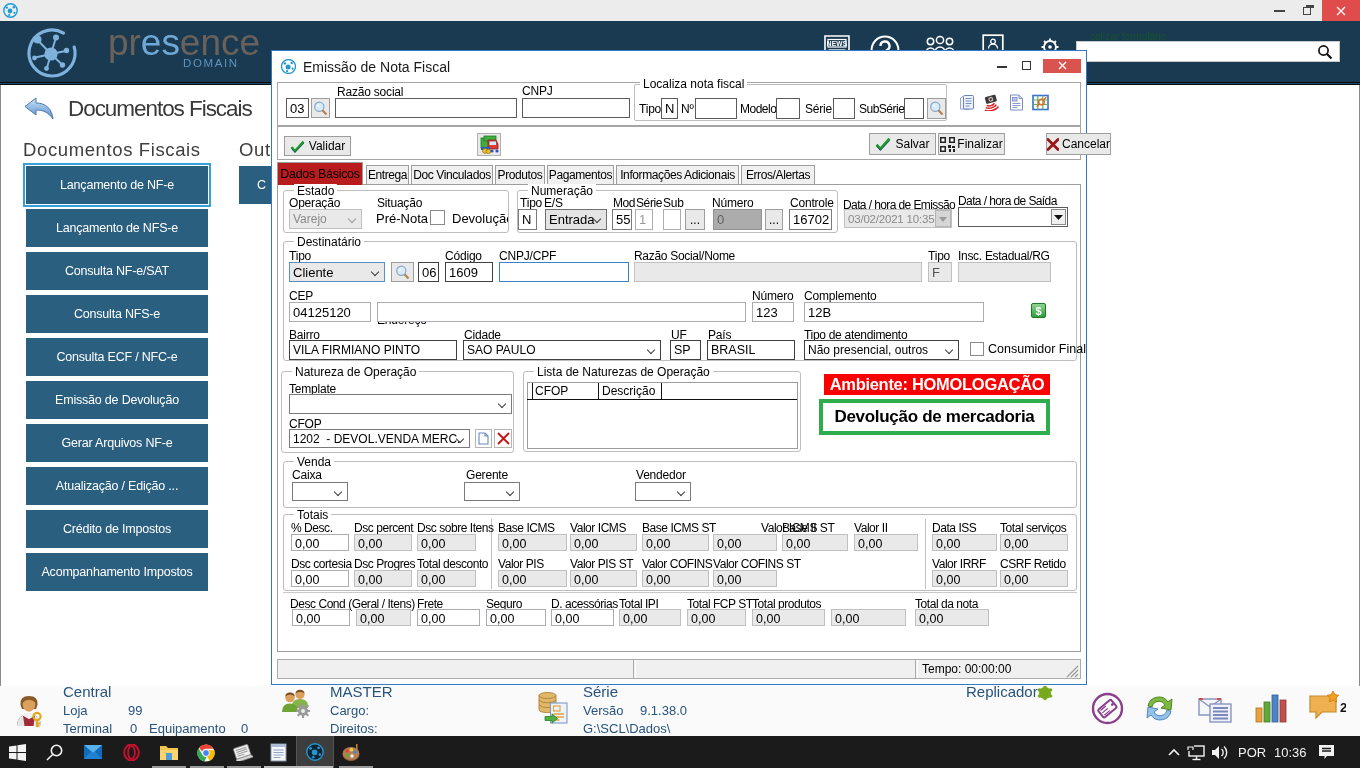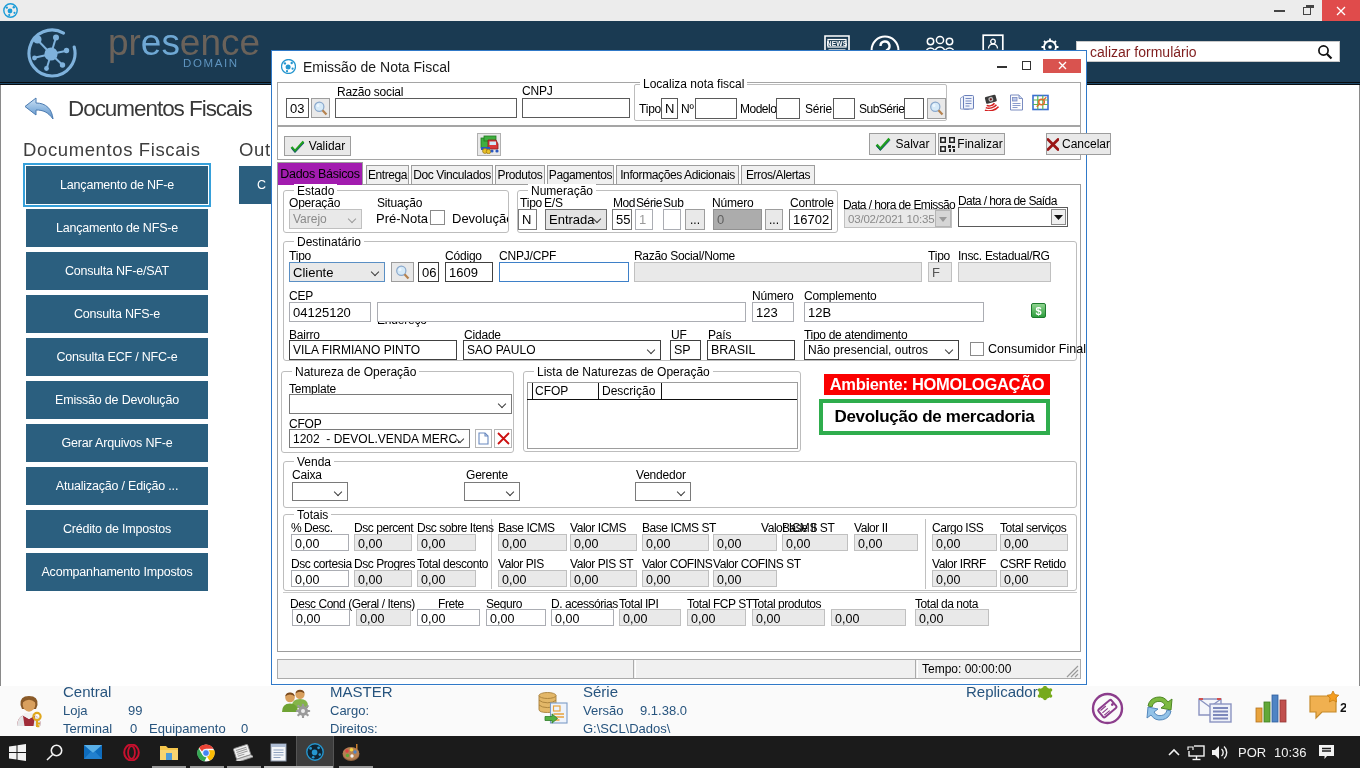--- a/index.html
+++ b/index.html
@@ -103,21 +103,21 @@
   <circle cx="22" cy="13" r="1.8" fill="#fff" stroke="none"></circle>
   <path d="M22 4.5 v3 M22 18.5 v3 M13.5 13 h3 M27.5 13 h3 M16 7 l2.1 2.1 M25.9 16.9 l2.1 2.1 M28 7 l-2.1 2.1 M18.1 16.9 l-2.1 2.1"></path>
  </g>
  <path d="M2 23 q1.5-2.5 4-1.5 t4-1.5" fill="none" stroke="#fff" stroke-width="1.6"></path>
  <circle cx="3" cy="25.5" r="1.1" fill="#fff"></circle>
     <circle cx="7" cy="25.5" r="1.1" fill="#fff"></circle>
     <circle cx="11" cy="25.5" r="1.1" fill="#fff"></circle>
 </svg>
 
 <div class="abs" style="left:1076px;top:41px;width:264px;height:21px;background:#fff;border:1px solid #c9c9c9;"></div>
-<div class="abs" style="left:1090px;top:44px;font-size:14px;color:#7f1d1d;">calizar formulário</div>
+<div class="abs" style="left:1090px;top:31px;font-size:10px;color:#14532d;">calizar formulário</div>
 <svg class="abs" style="left:1317px;top:44px" width="16" height="16" viewBox="0 0 16 16">
  <circle cx="6.5" cy="6.5" r="4.6" fill="none" stroke="#111" stroke-width="1.7"></circle>
  <line x1="10" y1="10" x2="14.5" y2="14.5" stroke="#111" stroke-width="2.2"></line>
 </svg>
 
 <div class="abs" style="left:0;top:85px;width:1px;height:650px;background:#8a8a8a;"></div>
 <div class="abs" style="left:1359px;top:85px;width:1px;height:650px;background:#8a8a8a;"></div>
 <svg class="abs" style="left:24px;top:97px" width="32" height="24" viewBox="0 0 32 24">
  <defs>
       <linearGradient id="arr" x1="0" y1="0" x2="0" y2="1">
@@ -478,21 +478,21 @@
   </svg>
   <span>Finalizar</span>
  </div>
  <div class="btn" style="left:774px;top:82px;width:65px;height:22px;gap:3px;">
   <svg width="13" height="13" viewBox="0 0 13 13">
         <path d="M1 1 L12 12 M12 1 L1 12" stroke="#9a1515" stroke-width="3" stroke-linecap="round"></path>
       </svg>
   <span>Cancelar</span>
  </div>
 
- <div class="abs" style="left:5px;top:111px;width:86px;height:23px;background:#a21caf;border:1px solid #9d9d9d;border-bottom:none;z-index:3;display:flex;align-items:center;justify-content:center;font-size:12.5px;letter-spacing:-0.3px;white-space:nowrap;">Dados Básicos</div>
+ <div class="abs" style="left:5px;top:111px;width:86px;height:23px;background:#b91c1c;border:1px solid #9d9d9d;border-bottom:none;z-index:3;display:flex;align-items:center;justify-content:center;font-size:12.5px;letter-spacing:-0.3px;white-space:nowrap;">Dados Básicos</div>
  <div class="tabi" style="left:94px;width:43px;">Entrega</div>
  <div class="tabi" style="left:139px;width:82px;">Doc Vinculados</div>
  <div class="tabi" style="left:223px;width:50px;">Produtos</div>
  <div class="tabi" style="left:275px;width:67px;">Pagamentos</div>
  <div class="tabi" style="left:344px;width:123px;">Informações Adicionais</div>
  <div class="tabi" style="left:469px;width:74px;">Erros/Alertas</div>
 
  <div class="abs" style="left:5px;top:133px;width:804px;height:468px;background:#fff;border:1px solid #9d9d9d;z-index:2;"></div>
  <div id="page" class="abs" style="left:0;top:0;width:816px;height:635px;z-index:4;">
 
@@ -651,21 +651,21 @@
         <div class="lbl" style="left:298px;top:470px;letter-spacing:-0.45px;">Valor ICMS</div>
         <div class="tb dis" style="left:298px;top:483px;width:67px;height:17px;font-size:12.5px;">0,00</div>
         <div class="lbl" style="left:370px;top:470px;letter-spacing:-0.45px;">Base ICMS ST</div>
         <div class="tb dis" style="left:370px;top:483px;width:67px;height:17px;font-size:12.5px;">0,00</div>
         <div class="lbl" style="left:441px;top:470px;letter-spacing:-0.45px;padding-left:48px;">Valor ICMS ST</div>
         <div class="tb dis" style="left:441px;top:483px;width:64px;height:17px;font-size:12.5px;">0,00</div>
         <div class="lbl" style="left:510px;top:470px;letter-spacing:-0.45px;">Base II</div>
         <div class="tb dis" style="left:510px;top:483px;width:66px;height:17px;font-size:12.5px;">0,00</div>
         <div class="lbl" style="left:582px;top:470px;letter-spacing:-0.45px;">Valor II</div>
         <div class="tb dis" style="left:582px;top:483px;width:64px;height:17px;font-size:12.5px;">0,00</div>
-        <div class="lbl" style="left:660px;top:470px;letter-spacing:-0.45px;">Cargo ISS</div>
+        <div class="lbl" style="left:660px;top:470px;letter-spacing:-0.45px;">Data ISS</div>
         <div class="tb dis" style="left:660px;top:483px;width:65px;height:17px;font-size:12.5px;">0,00</div>
         <div class="lbl" style="left:728px;top:470px;letter-spacing:-0.45px;">Total serviços</div>
         <div class="tb dis" style="left:728px;top:483px;width:68px;height:17px;font-size:12.5px;">0,00</div>
         <div class="lbl" style="left:19px;top:506px;letter-spacing:-0.45px;">Dsc cortesia</div>
         <div class="tb lt" style="left:19px;top:519px;width:58px;height:17px;font-size:12.5px;">0,00</div>
         <div class="lbl" style="left:82px;top:506px;letter-spacing:-0.45px;">Dsc Progres</div>
         <div class="tb dis" style="left:82px;top:519px;width:58px;height:17px;font-size:12.5px;">0,00</div>
         <div class="lbl" style="left:145px;top:506px;letter-spacing:-0.45px;">Total desconto</div>
         <div class="tb dis" style="left:145px;top:519px;width:59px;height:17px;font-size:12.5px;">0,00</div>
         <div class="lbl" style="left:226px;top:506px;letter-spacing:-0.45px;">Valor PIS</div>
@@ -680,21 +680,21 @@
         <div class="tb dis" style="left:660px;top:519px;width:65px;height:17px;font-size:12.5px;">0,00</div>
         <div class="lbl" style="left:728px;top:506px;letter-spacing:-0.45px;">CSRF Retido</div>
         <div class="tb dis" style="left:728px;top:519px;width:68px;height:17px;font-size:12.5px;">0,00</div>
       </div>
 
   <div class="abs" style="left:11px;top:541px;width:794px;height:1px;background:#c9c9c9;"></div>
   <div id="row3">
         <div class="lbl" style="left:18px;top:546px;letter-spacing:-0.45px;">Desc Cond (Geral / Itens)</div>
         <div class="tb lt" style="left:20px;top:558px;width:58px;height:17px;font-size:12.5px;">0,00</div>
         <div class="tb dis" style="left:84px;top:558px;width:55px;height:17px;font-size:12.5px;">0,00</div>
-        <div class="lbl" style="left:145px;top:546px;letter-spacing:-0.45px;margin-left:21px;">Frete</div>
+        <div class="lbl" style="left:145px;top:546px;letter-spacing:-0.45px;">Frete</div>
         <div class="tb lt" style="left:145px;top:558px;width:63px;height:17px;font-size:12.5px;">0,00</div>
         <div class="lbl" style="left:214px;top:546px;letter-spacing:-0.45px;">Seguro</div>
         <div class="tb lt" style="left:214px;top:558px;width:60px;height:17px;font-size:12.5px;">0,00</div>
         <div class="lbl" style="left:279px;top:546px;letter-spacing:-0.45px;">D. acessórias</div>
         <div class="tb lt" style="left:279px;top:558px;width:63px;height:17px;font-size:12.5px;">0,00</div>
         <div class="lbl" style="left:347px;top:546px;letter-spacing:-0.45px;">Total IPI</div>
         <div class="tb dis" style="left:347px;top:558px;width:62px;height:17px;font-size:12.5px;">0,00</div>
         <div class="lbl" style="left:415px;top:546px;letter-spacing:-0.45px;">Total FCP ST</div>
         <div class="tb dis" style="left:415px;top:558px;width:59px;height:17px;font-size:12.5px;">0,00</div>
         <div class="lbl" style="left:480px;top:546px;letter-spacing:-0.45px;">Total produtos</div>

